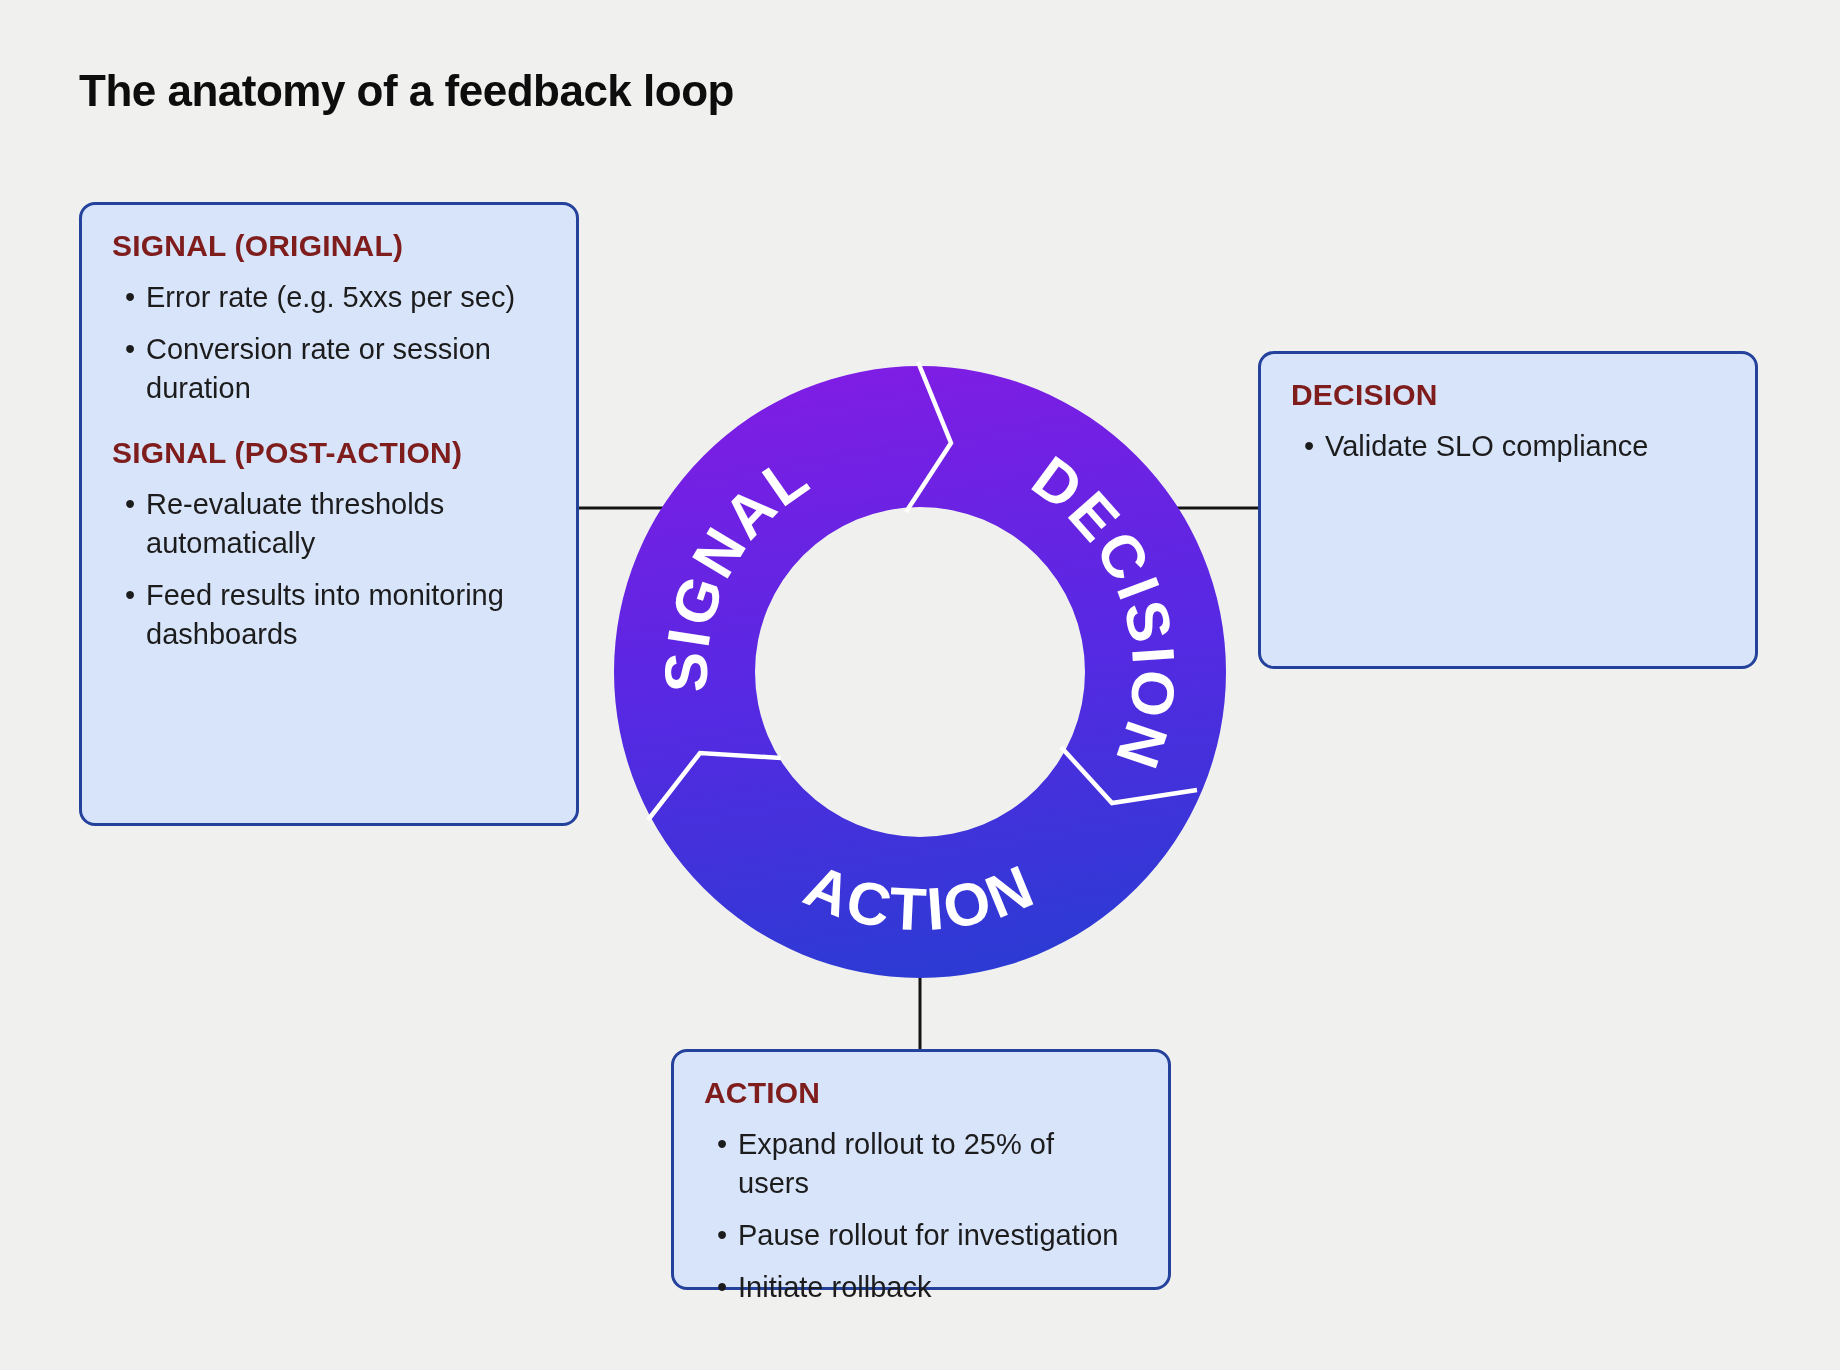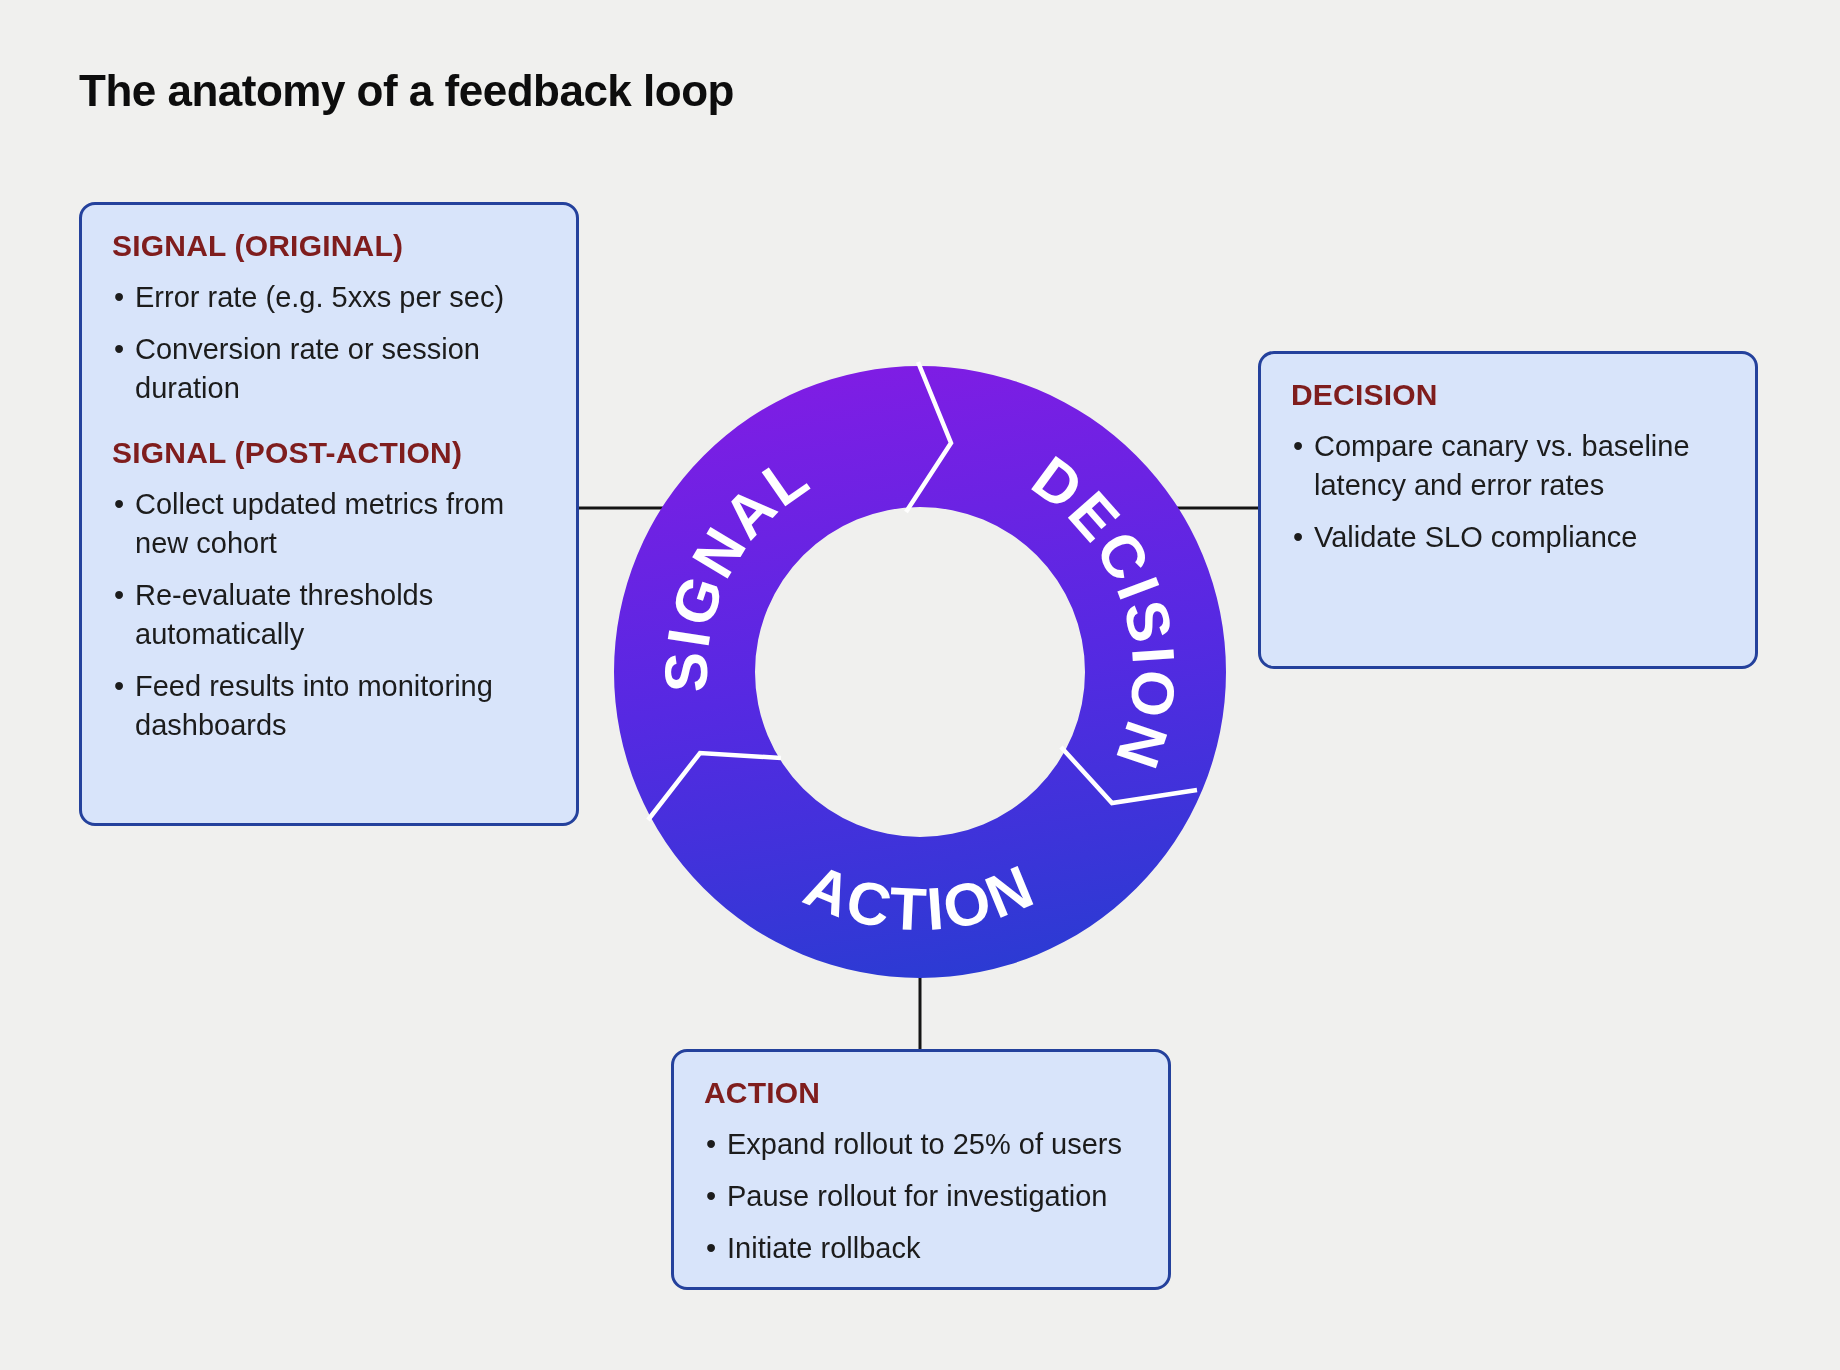--- a/index.html
+++ b/index.html
@@ -50,21 +50,21 @@
     font-weight: 700;
     color: #7f1d1d;
     margin: 0 0 13px 0;
     letter-spacing: 0.2px;
   }
   .callout .box-heading.second {
     margin-top: 26px;
   }
   .callout ul {
     list-style: none;
-    margin: 0;
+    margin: 11px;
     padding: 0;
   }
   .callout li {
     position: relative;
     font-size: 29px;
     line-height: 39px;
     padding-left: 23px;
     margin-bottom: 13px;
     color: #1C1C1C;
   }
@@ -122,30 +122,28 @@
   </svg>
 
   <div class="callout box-signal">
     <div class="box-heading">SIGNAL (ORIGINAL)</div>
     <ul>
       <li>Error rate (e.g. 5xxs per sec)</li>
       <li>Conversion rate or session duration</li>
     </ul>
     <div class="box-heading second">SIGNAL (POST-ACTION)</div>
     <ul>
-      <li>Collect updated metrics from new cohort</li>
       <li>Re-evaluate thresholds automatically</li>
       <li>Feed results into monitoring dashboards</li>
     </ul>
   </div>
 
   <div class="callout box-decision">
     <div class="box-heading">DECISION</div>
     <ul>
-      <li>Compare canary vs. baseline latency and error rates</li>
       <li>Validate SLO compliance</li>
     </ul>
   </div>
 
   <div class="callout box-action">
     <div class="box-heading">ACTION</div>
     <ul>
       <li>Expand rollout to 25% of users</li>
       <li>Pause rollout for investigation</li>
       <li>Initiate rollback</li>

